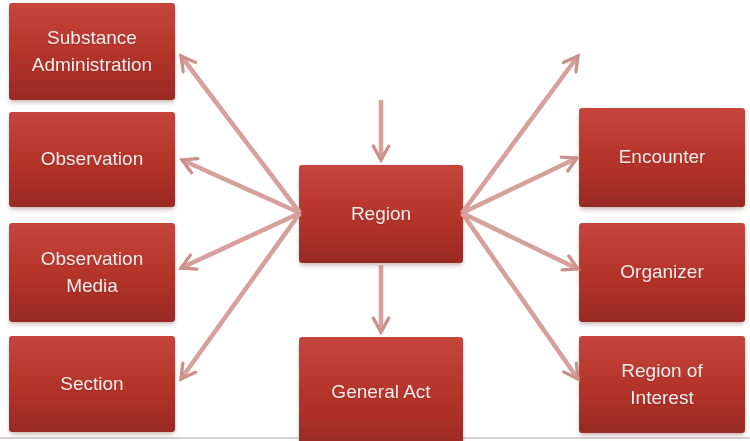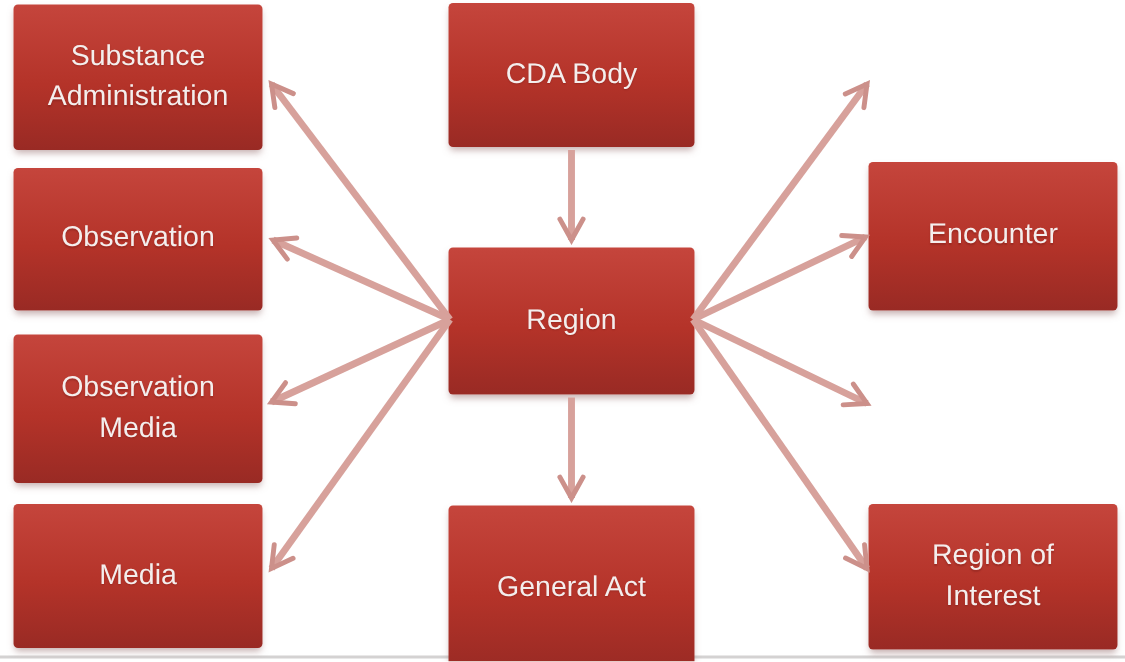--- a/index.html
+++ b/index.html
@@ -63,35 +63,35 @@
   <div class="node" style="left:9px; top:3px; width:166px; height:97px">
     <span class="node-label">Substance Administration</span>
   </div>
   <div class="node" style="left:9px; top:112px; width:166px; height:95px">
     <span class="node-label">Observation</span>
   </div>
   <div class="node" style="left:9px; top:223px; width:166px; height:99px">
     <span class="node-label">Observation Media</span>
   </div>
   <div class="node" style="left:9px; top:336px; width:166px; height:96px">
-    <span class="node-label">Media</span>
+    <span class="node-label">Section</span>
   </div>
 
-  <div class="node" style="left:299px; top:2px; width:164px; height:96px">
-    <span class="node-label">CDA Body</span>
-  </div>
   <div class="node" style="left:299px; top:165px; width:164px; height:98px">
     <span class="node-label">Region</span>
   </div>
   <div class="node" style="left:299px; top:337px; width:164px; height:111px">
     <span class="node-label">General Act</span>
   </div>
 
   <div class="node" style="left:579px; top:108px; width:166px; height:99px">
     <span class="node-label">Encounter</span>
+  </div>
+  <div class="node" style="left:579px; top:223px; width:166px; height:99px">
+    <span class="node-label">Organizer</span>
   </div>
   <div class="node" style="left:579px; top:336px; width:166px; height:97px">
     <span class="node-label">Region of Interest</span>
   </div>
 
   <svg class="arrow-layer" viewBox="0 0 750 441" xmlns="http://www.w3.org/2000/svg">
     <defs>
       <marker id="ah" viewBox="0 0 10 10" refX="8.2" refY="5" markerWidth="4.2" markerHeight="4.2" orient="auto" markerUnits="strokeWidth">
         <path d="M1,1 L8.2,5 L1,9" fill="none" stroke="#cc908a" stroke-width="1.7" stroke-linecap="round" stroke-linejoin="miter"></path>
       </marker>

